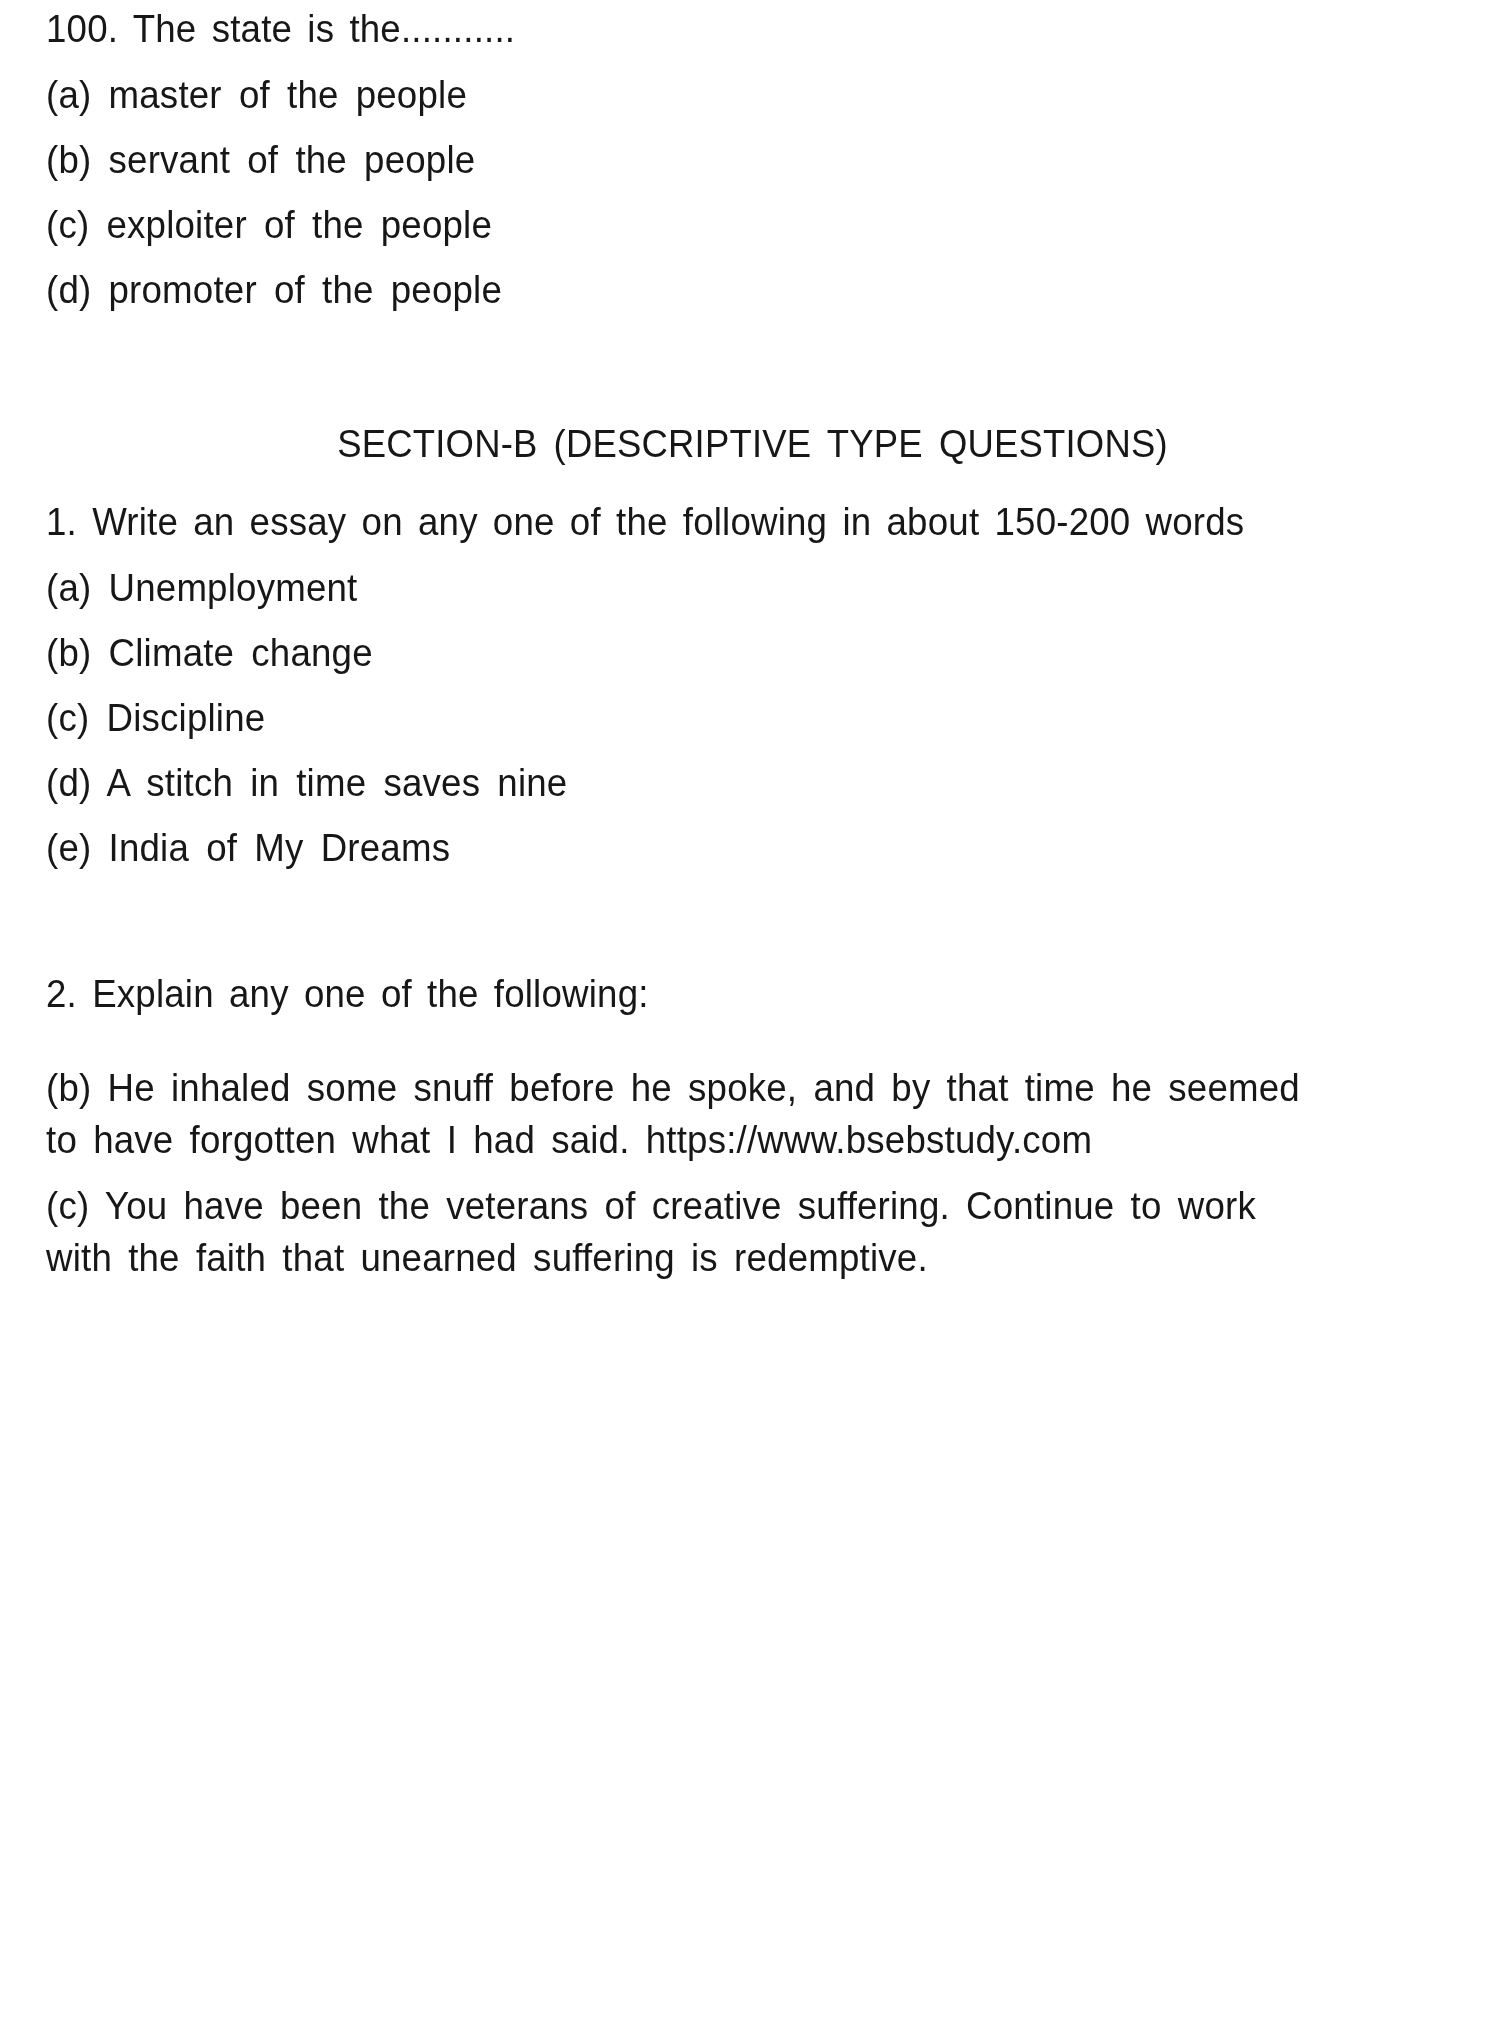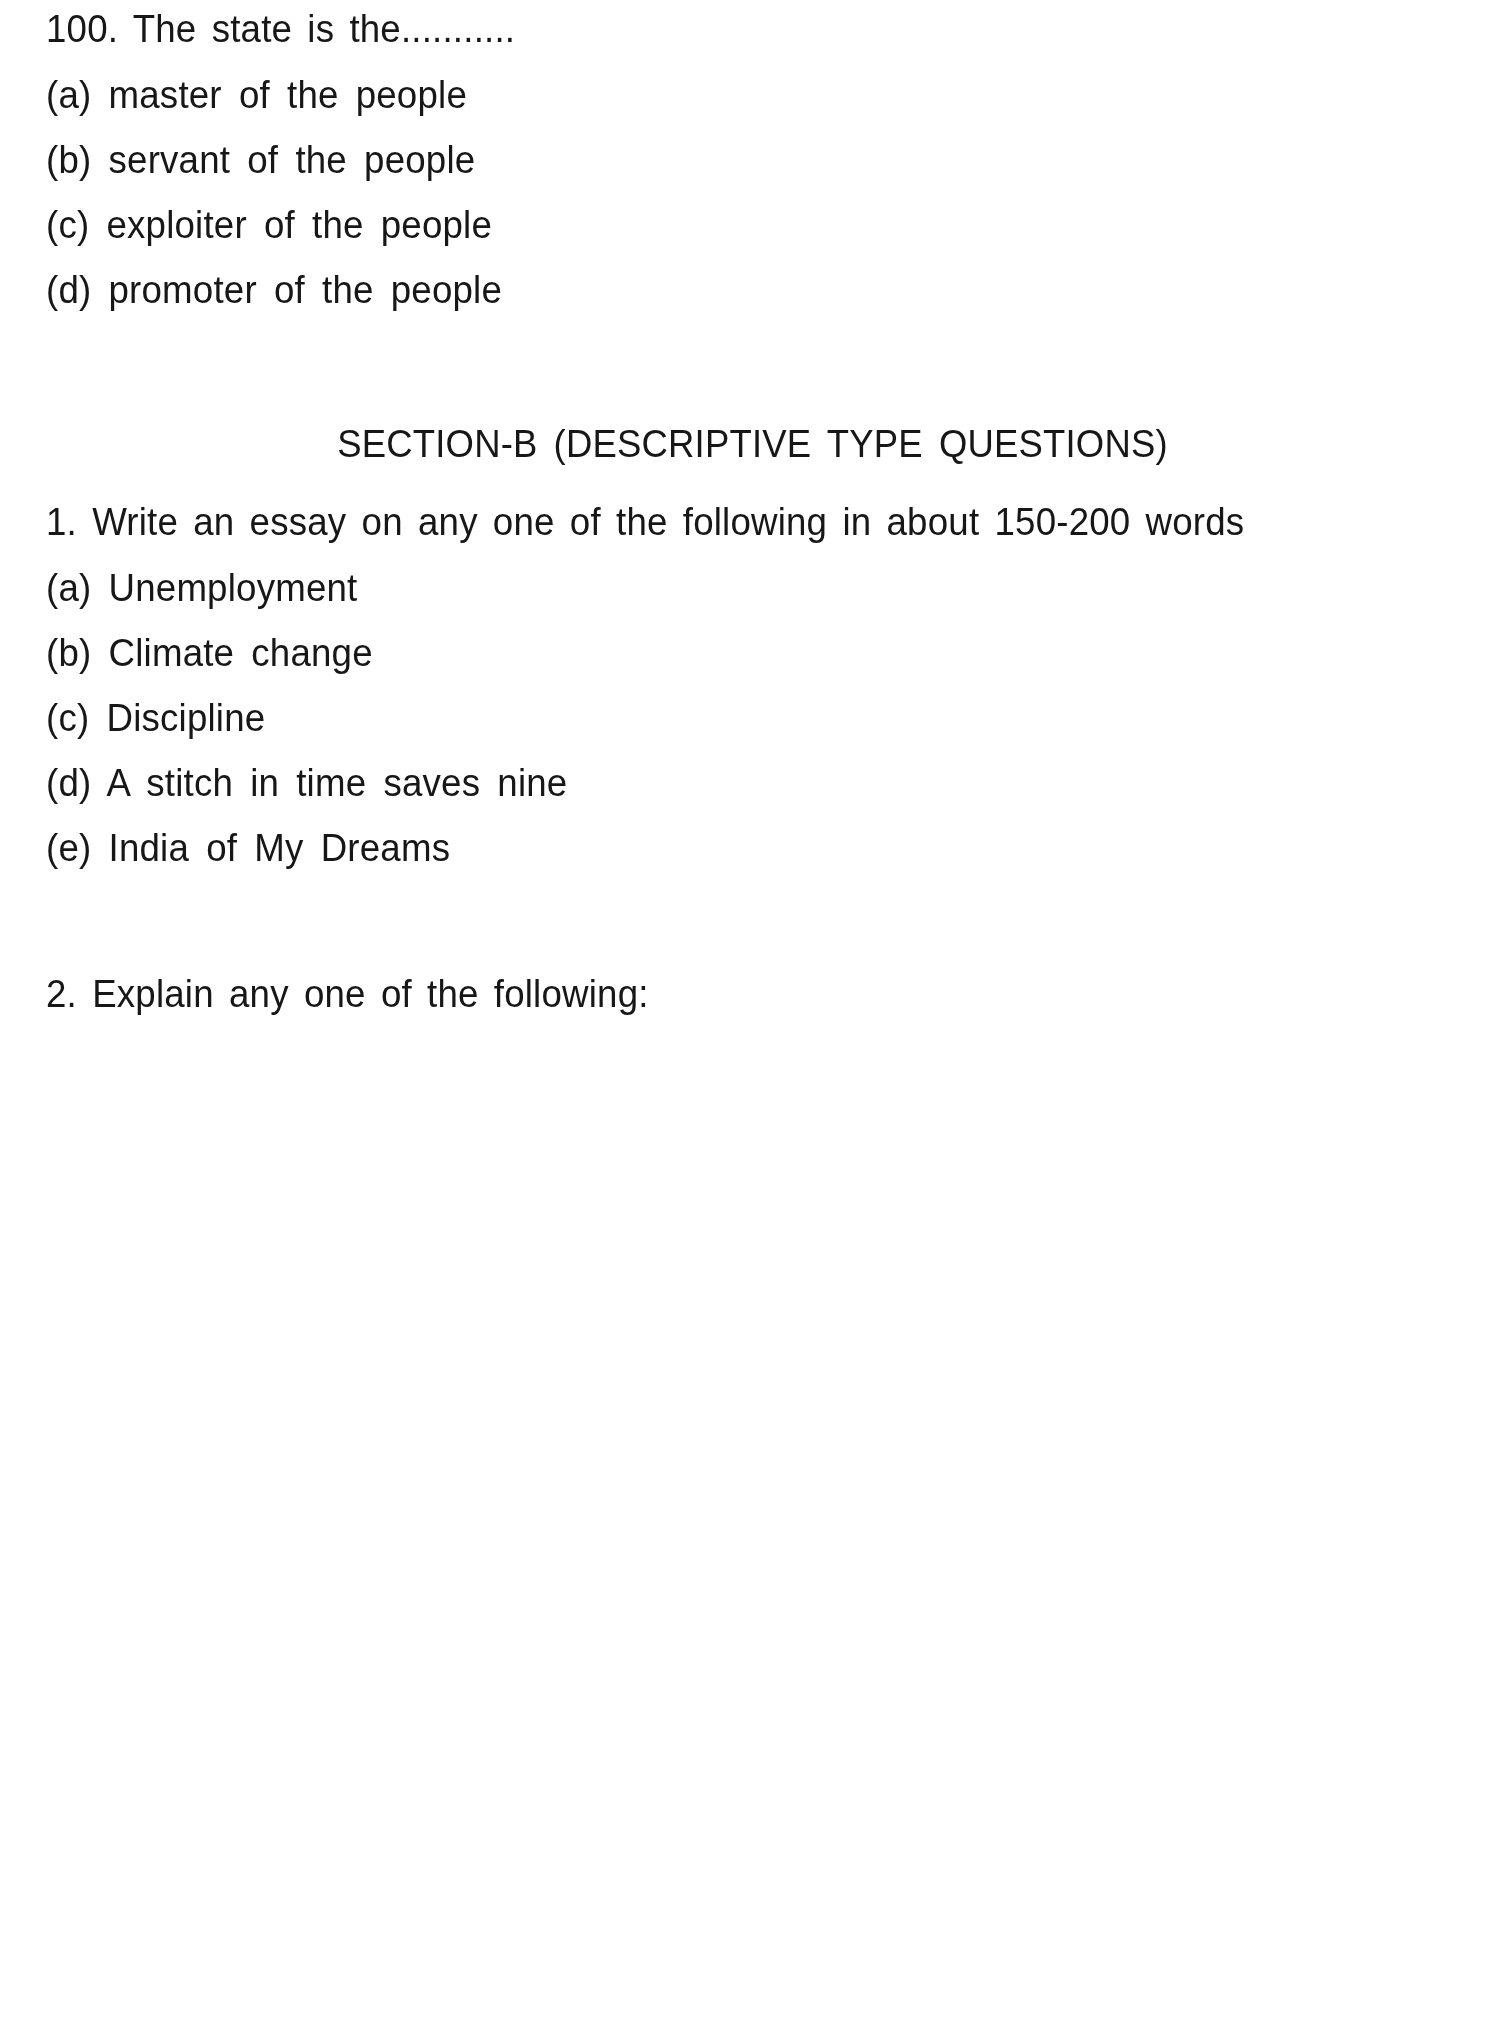--- a/index.html
+++ b/index.html
@@ -99,21 +99,31 @@
   <div class="gap-xl"></div>
   <div style="height:22px"></div>
 
   <div class="row">
     <div class="ln stem">2. Explain any one of the following:</div>
     <div class="gap-q"></div>
 
 
     <div class="gap-q"></div>
 
+    <div>
+      <div class="ln para-line">(b) He inhaled some snuff before he spoke, and by that time he seemed</div>
+      <div style="height:14px"></div>
+      <div class="ln para-line">to have forgotten what I had said. https://www.bsebstudy.com</div>
+    </div>
 
     <div class="gap-q"></div>
 
+    <div>
+      <div class="ln para-line">(c) You have been the veterans of creative suffering. Continue to work</div>
+      <div style="height:14px"></div>
+      <div class="ln para-line">with the faith that unearned suffering is redemptive.</div>
+    </div>
 
     <div class="gap-q"></div>
 
   </div>
 
 </div>
 
 </body></html>

